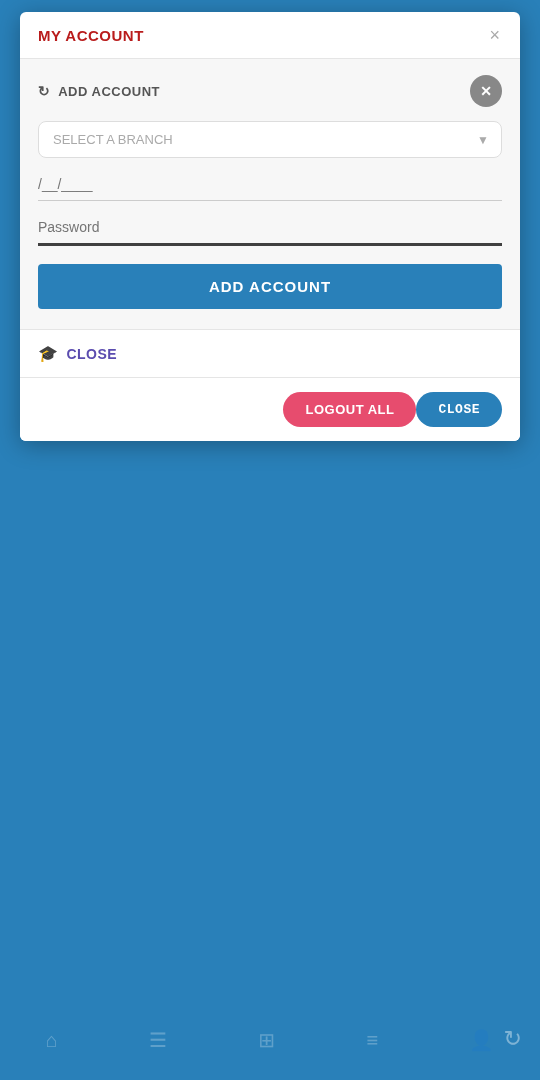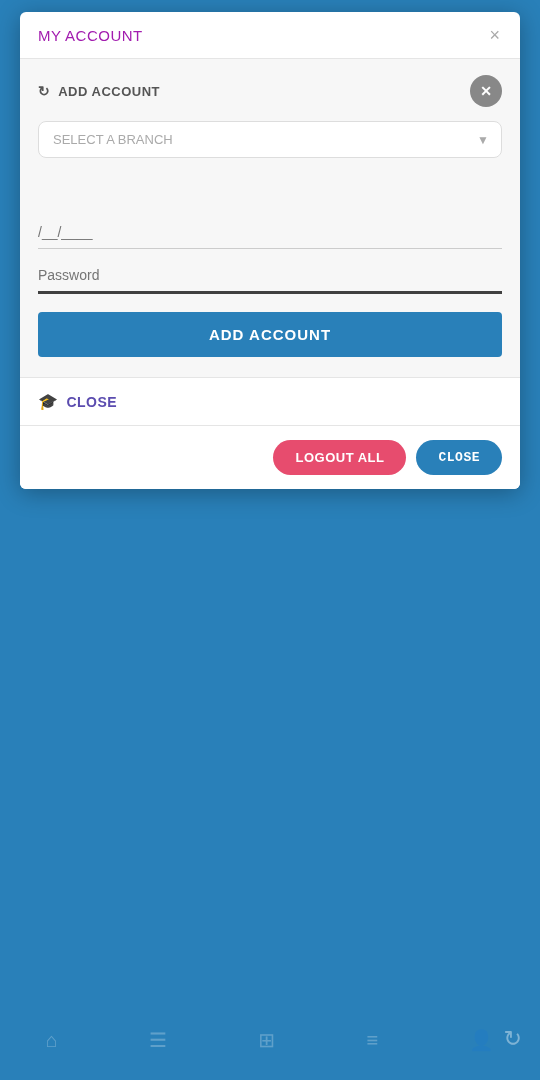--- a/index.html
+++ b/index.html
@@ -42,22 +42,22 @@
     .modal-header {
       display: flex;
       align-items: center;
       justify-content: space-between;
       padding: 14px 18px;
       border-bottom: 1px solid #e5e5e5;
     }
 
     .modal-title {
       font-size: 15px;
-      font-weight: normal;
-      color: #a21caf;
+      font-weight: bold;
+      color: #b91c1c;
       letter-spacing: 0.5px;
     }
 
     .modal-close-x {
       background: none;
       border: none;
       font-size: 18px;
       color: #aaa;
       cursor: pointer;
       line-height: 1;
@@ -151,21 +151,20 @@
 
     .date-input {
       width: 100%;
       padding: 8px 0;
       border: none;
       border-bottom: 1px solid #ccc;
       background: transparent;
       font-size: 14px;
       color: #999;
       outline: none;
-      margin-top: 48px;
     }
 
     .password-input {
       width: 100%;
       padding: 8px 0;
       border: none;
       border-bottom: 3px solid #404040;
       background: transparent;
       font-size: 14px;
       color: #999;
@@ -241,21 +240,20 @@
       justify-content: center;
       line-height: 1;
     }
 
     
     .modal-footer {
       padding: 14px 18px;
       display: flex;
       align-items: center;
       justify-content: flex-end;
-      gap: 10px;
       background: #fff;
     }
 
     .logout-all-btn {
       padding: 10px 22px;
       background: #e74c6e;
       color: #fff;
       border: none;
       border-radius: 25px;
       font-size: 13px;

